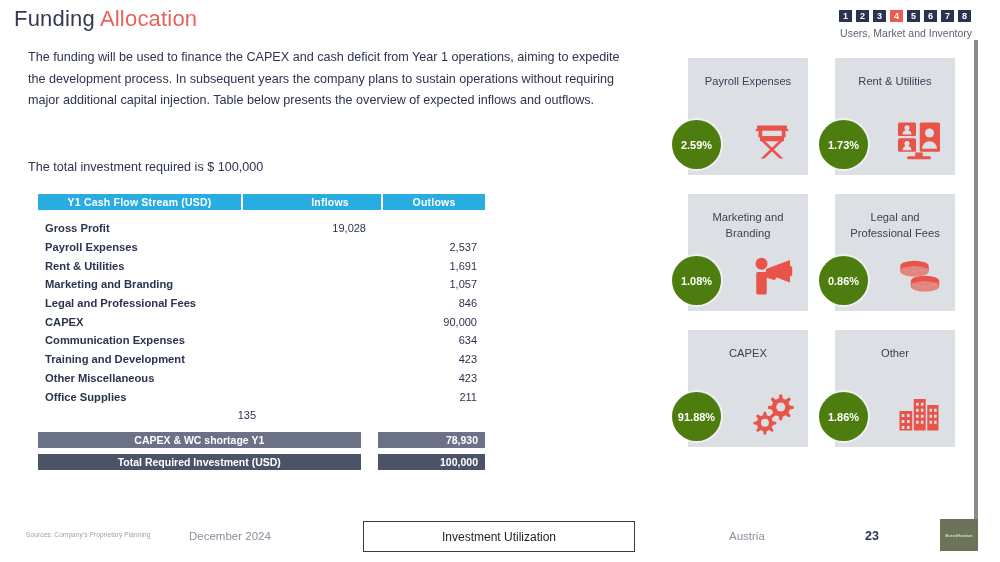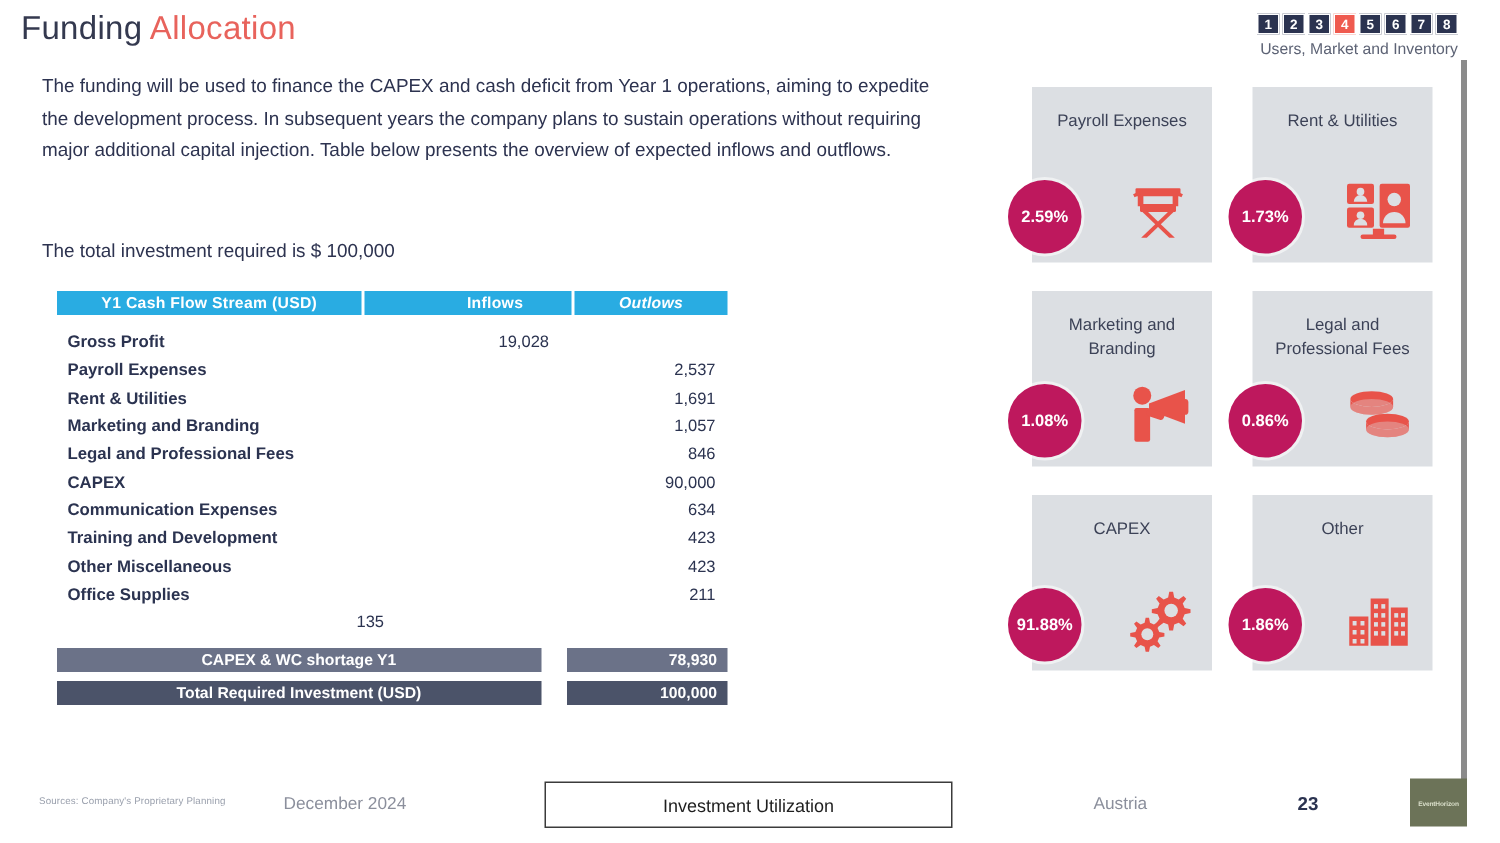--- a/index.html
+++ b/index.html
@@ -94,21 +94,21 @@
     font-size: 10.5px;
     font-weight: bold;
     height: 16px;
     display: flex;
     align-items: center;
     justify-content: center;
     letter-spacing: 0.2px;
   }
   #cashflow-table .th.c-name { width: 221px; }
   #cashflow-table .th.c-in   { width: 111px; padding-left: 36px; }
-  #cashflow-table .th.c-out  { width: 111px; font-style: italic; }
+  #cashflow-table .th.c-out  { width: 111px; }
 
   #cashflow-table .tbody { margin-top: 9px; }
   #cashflow-table .tr {
     display: flex;
     height: 18.7px;
     align-items: center;
   }
   #cashflow-table .td-name {
     width: 221px;
     font-size: 11.2px;
@@ -197,21 +197,21 @@
     height: 48px;
   }
   .card-icon svg { display: block; width: 48px; height: 48px; }
   .card-badge {
     position: absolute;
     left: -16px;
     bottom: 6px;
     width: 49px;
     height: 49px;
     border-radius: 50%;
-    background: #be185d;
+    background: #4d7c0f;
     color: #ffffff;
     font-size: 11px;
     font-weight: bold;
     display: flex;
     align-items: center;
     justify-content: center;
     box-shadow: 0 0 0 2px rgba(255,255,255,0.55);
   }
 
   

